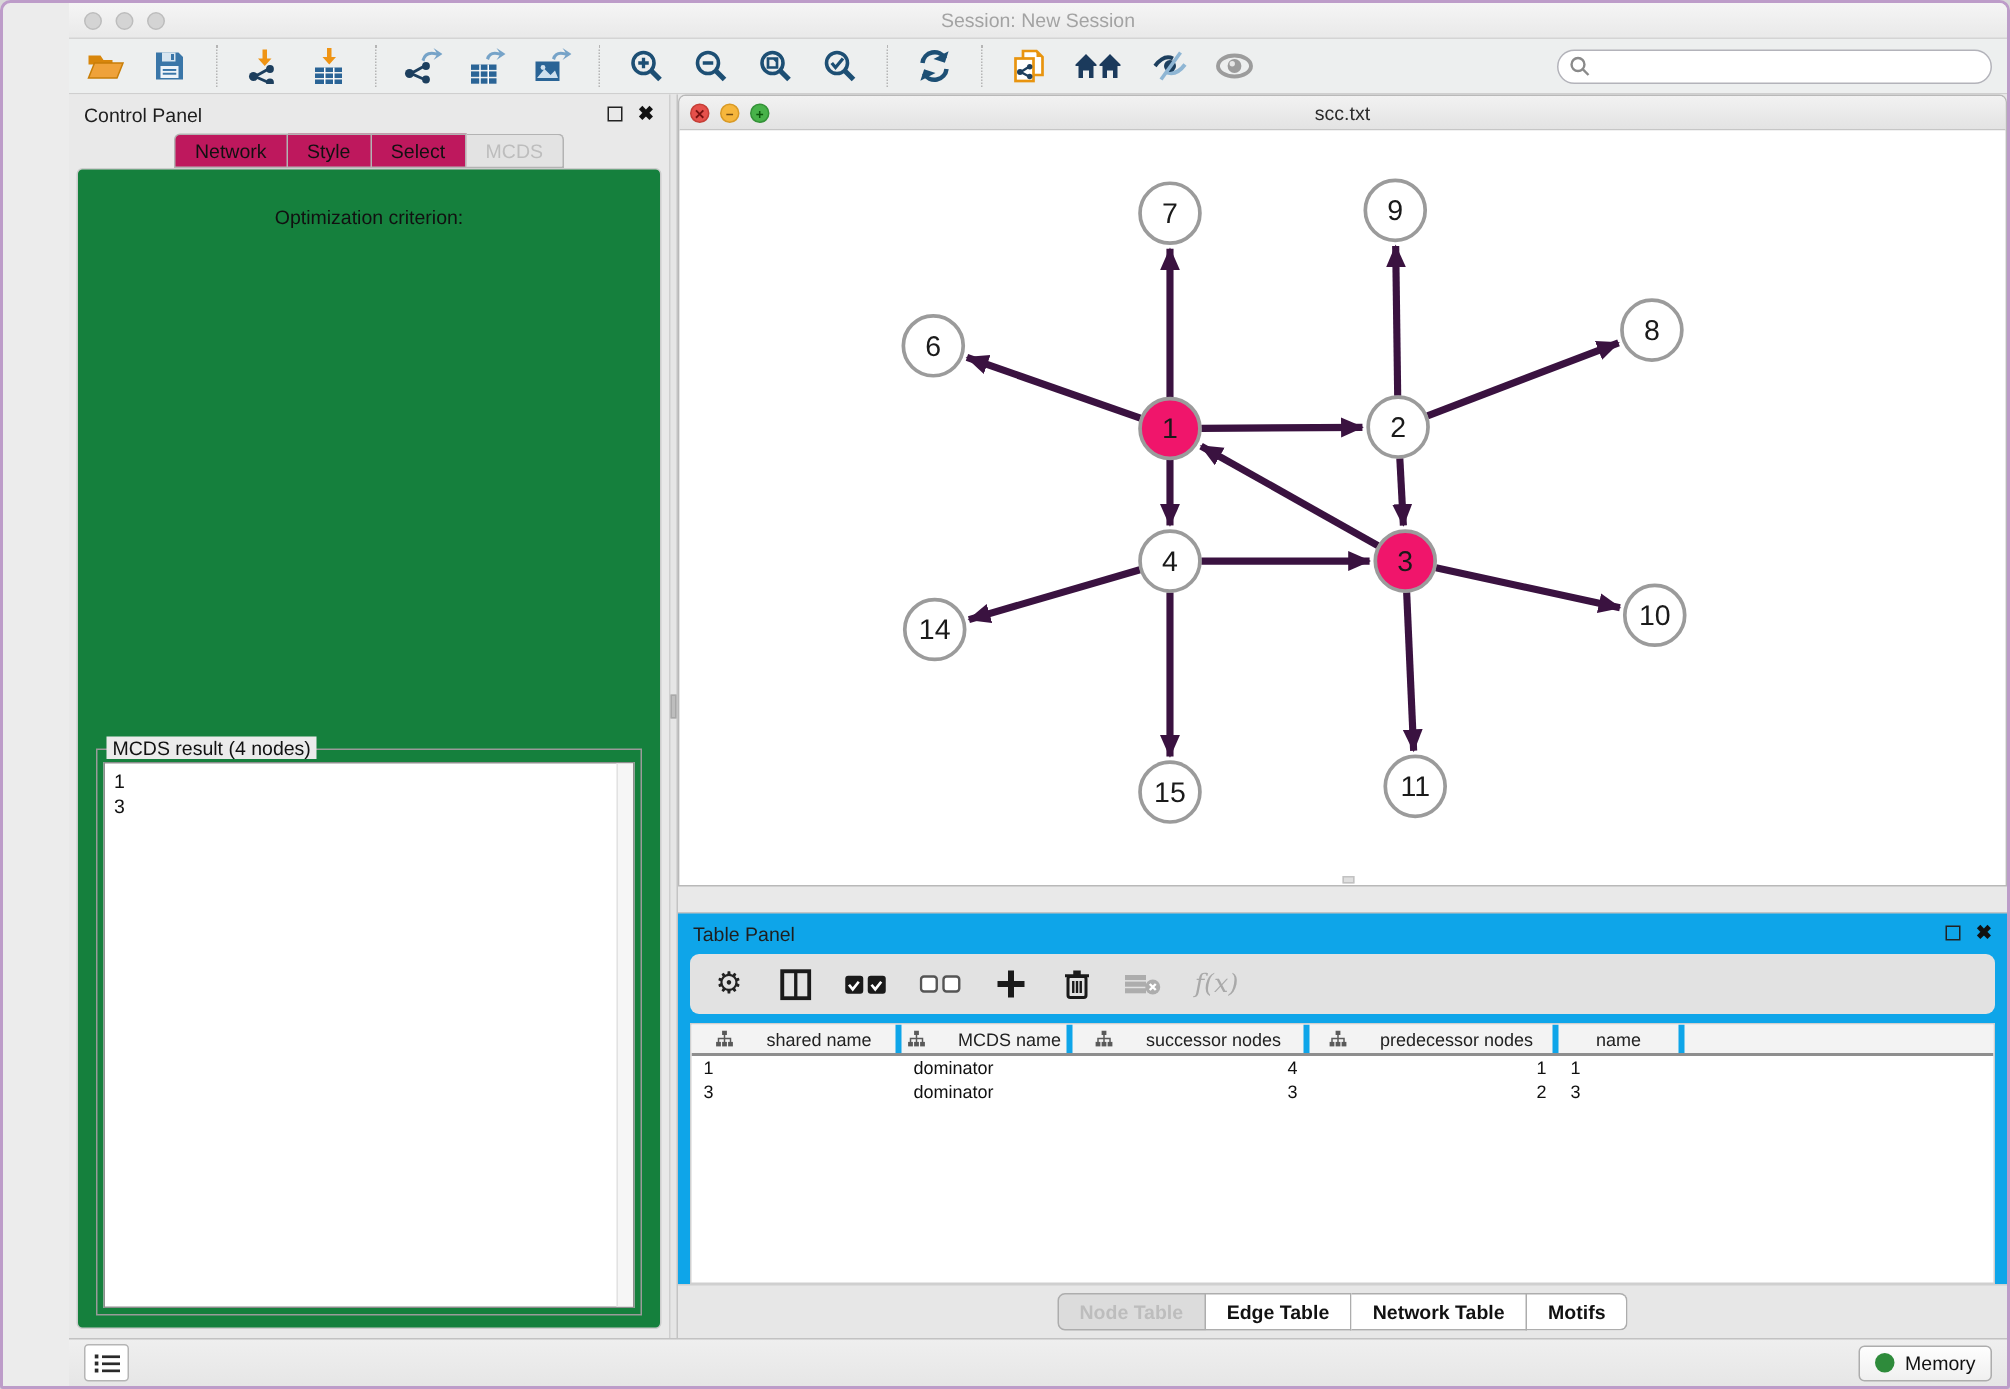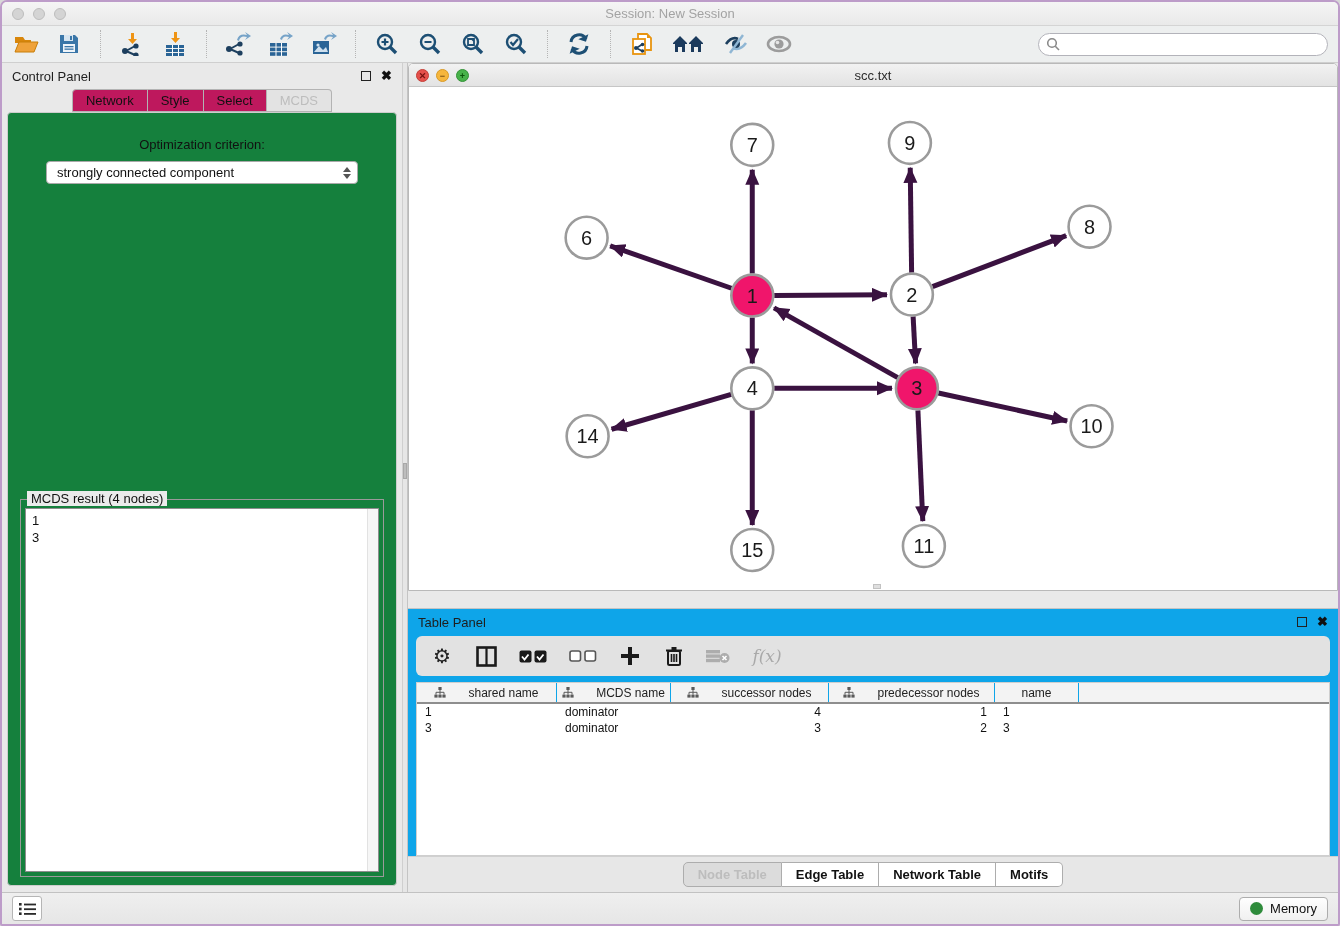--- a/index.html
+++ b/index.html
@@ -1,17 +1,17 @@
 <!DOCTYPE html>
 <html><head>
 <meta charset="utf-8">
 <style>
   * { margin:0; padding:0; box-sizing:border-box; }
   html,body { width:1340px; height:926px; background:#d8d8d8; font-family:"Liberation Sans", sans-serif; }
-  .app { width:1340px; height:926px; border:2px solid #bd9cc9; border-radius:7px 7px 2px 2px; background:#ececec; display:flex; flex-direction:column; overflow:hidden; }
+  .app { width:1340px; height:926px; border:2px solid #bd9cc9; border-radius:7px 7px 2px 2px; background:#ececec; display:flex; flex-direction:column; overflow:hidden;padding-left:44px; }
 
   
   .titlebar { height:24px; background:linear-gradient(#f5f5f5,#e9e9e9); border-bottom:1px solid #d4d4d4; position:relative; display:flex; align-items:center; justify-content:center; flex:none; }
   .traffic { position:absolute; left:10px; top:6px; display:flex; gap:9px; }
   .tl-dot { width:12px; height:12px; border-radius:50%; background:#d4d4d4; border:1px solid #bdbdbd; }
   .app-title { font-size:13px; color:#a3a3a3; }
 
   
   .toolbar { height:37px; flex:none; background:#edefef; border-bottom:1px solid #cfcfcf; display:flex; align-items:center; padding:0 10px; gap:15px; }
   .tb-btn { width:28px; height:28px; display:flex; align-items:center; justify-content:center; flex:none; }
@@ -68,21 +68,21 @@
   .nw-grip { position:absolute; left:50%; bottom:1px; width:8px; height:5px; background:#dfdfdf; border:1px solid #c2c2c2; }
 
   
   .table-panel { flex:1; margin-top:17px; border-top:1px solid #c4c4c4; display:flex; flex-direction:column; min-height:0; background:#0ea5e9; }
   .tp-toolbar { margin:1px 8px 0; height:40px; flex:none; background:#e2e2e2; border-radius:6px; display:flex; align-items:center; gap:20px; padding:0 14px; }
   .tp-ic { display:flex; align-items:center; justify-content:center; width:24px; height:24px; }
   .gear-glyph { font-size:20px; color:#222; line-height:20px; }
   .fx { font-family:"DejaVu Serif", serif; font-style:italic; font-size:17px; color:#a9a9a9; }
   .tp-table { margin:6px 8px 0; flex:1; background:#fff; border:1px solid #cfcfcf; overflow:hidden; display:flex; flex-direction:column; min-height:0; }
   .t-head { display:flex; flex:none; background:#f3f3f3; border-bottom:2px solid #8e8e8e; }
-  .th { display:flex; align-items:center; justify-content:center; gap:22px; font-size:12px; color:#222; height:19px; border-right:1px solid #0ea5e9; flex:none; }
+  .th { display:flex; align-items:center; justify-content:center; gap:22px; font-size:12px; color:#222; height:19px; border-right:4px solid #0ea5e9; flex:none; }
   .t-row { display:flex; height:16px; align-items:center; flex:none; }
   .td { font-size:12px; color:#111; padding:0 8px; flex:none; overflow:hidden; white-space:nowrap; }
   .tp-footer { height:36px; flex:none; display:flex; align-items:center; justify-content:center; background:#e7e7e7; border-top:1px solid #d0d0d0; }
   .ft-tab { font-size:13px; font-weight:bold; padding:4px 14px; background:#fff; border:1px solid #adadad; border-left-width:0; color:#111; }
   .ft-tab:first-child { border-left-width:1px; border-radius:5px 0 0 5px; }
   .ft-tab:last-child { border-radius:0 5px 5px 0; }
   .ft-tab.selected { background:#dcdcdc; color:#bdbdbd; }
 
   
   .statusbar { height:32px; flex:none; background:linear-gradient(#efefef,#e6e6e6); border-top:1px solid #c2c2c2; display:flex; align-items:center; padding:0 10px; }
@@ -291,27 +291,20 @@
         </span>
       </div>
       <div class="cp-tabs">
           <span class="tab">Network</span>
           <span class="tab">Style</span>
           <span class="tab">Select</span>
           <span class="tab selected">MCDS</span>
         </div>
       <div class="cp-body">
         <div class="opt-label">Optimization criterion:</div>
-        <div class="criterion">
-          <span>strongly connected component</span>
-          <span class="stepper">
-              <i class="step-up"></i>
-              <i class="step-dn"></i>
-            </span>
-        </div>
         <div class="result-box">
           <span class="result-legend">MCDS result (4 nodes)</span>
           <div class="result-area">
             <div class="result-text">1
 3</div>
             <div class="result-scroll"></div>
           </div>
         </div>
       </div>
     </div>

